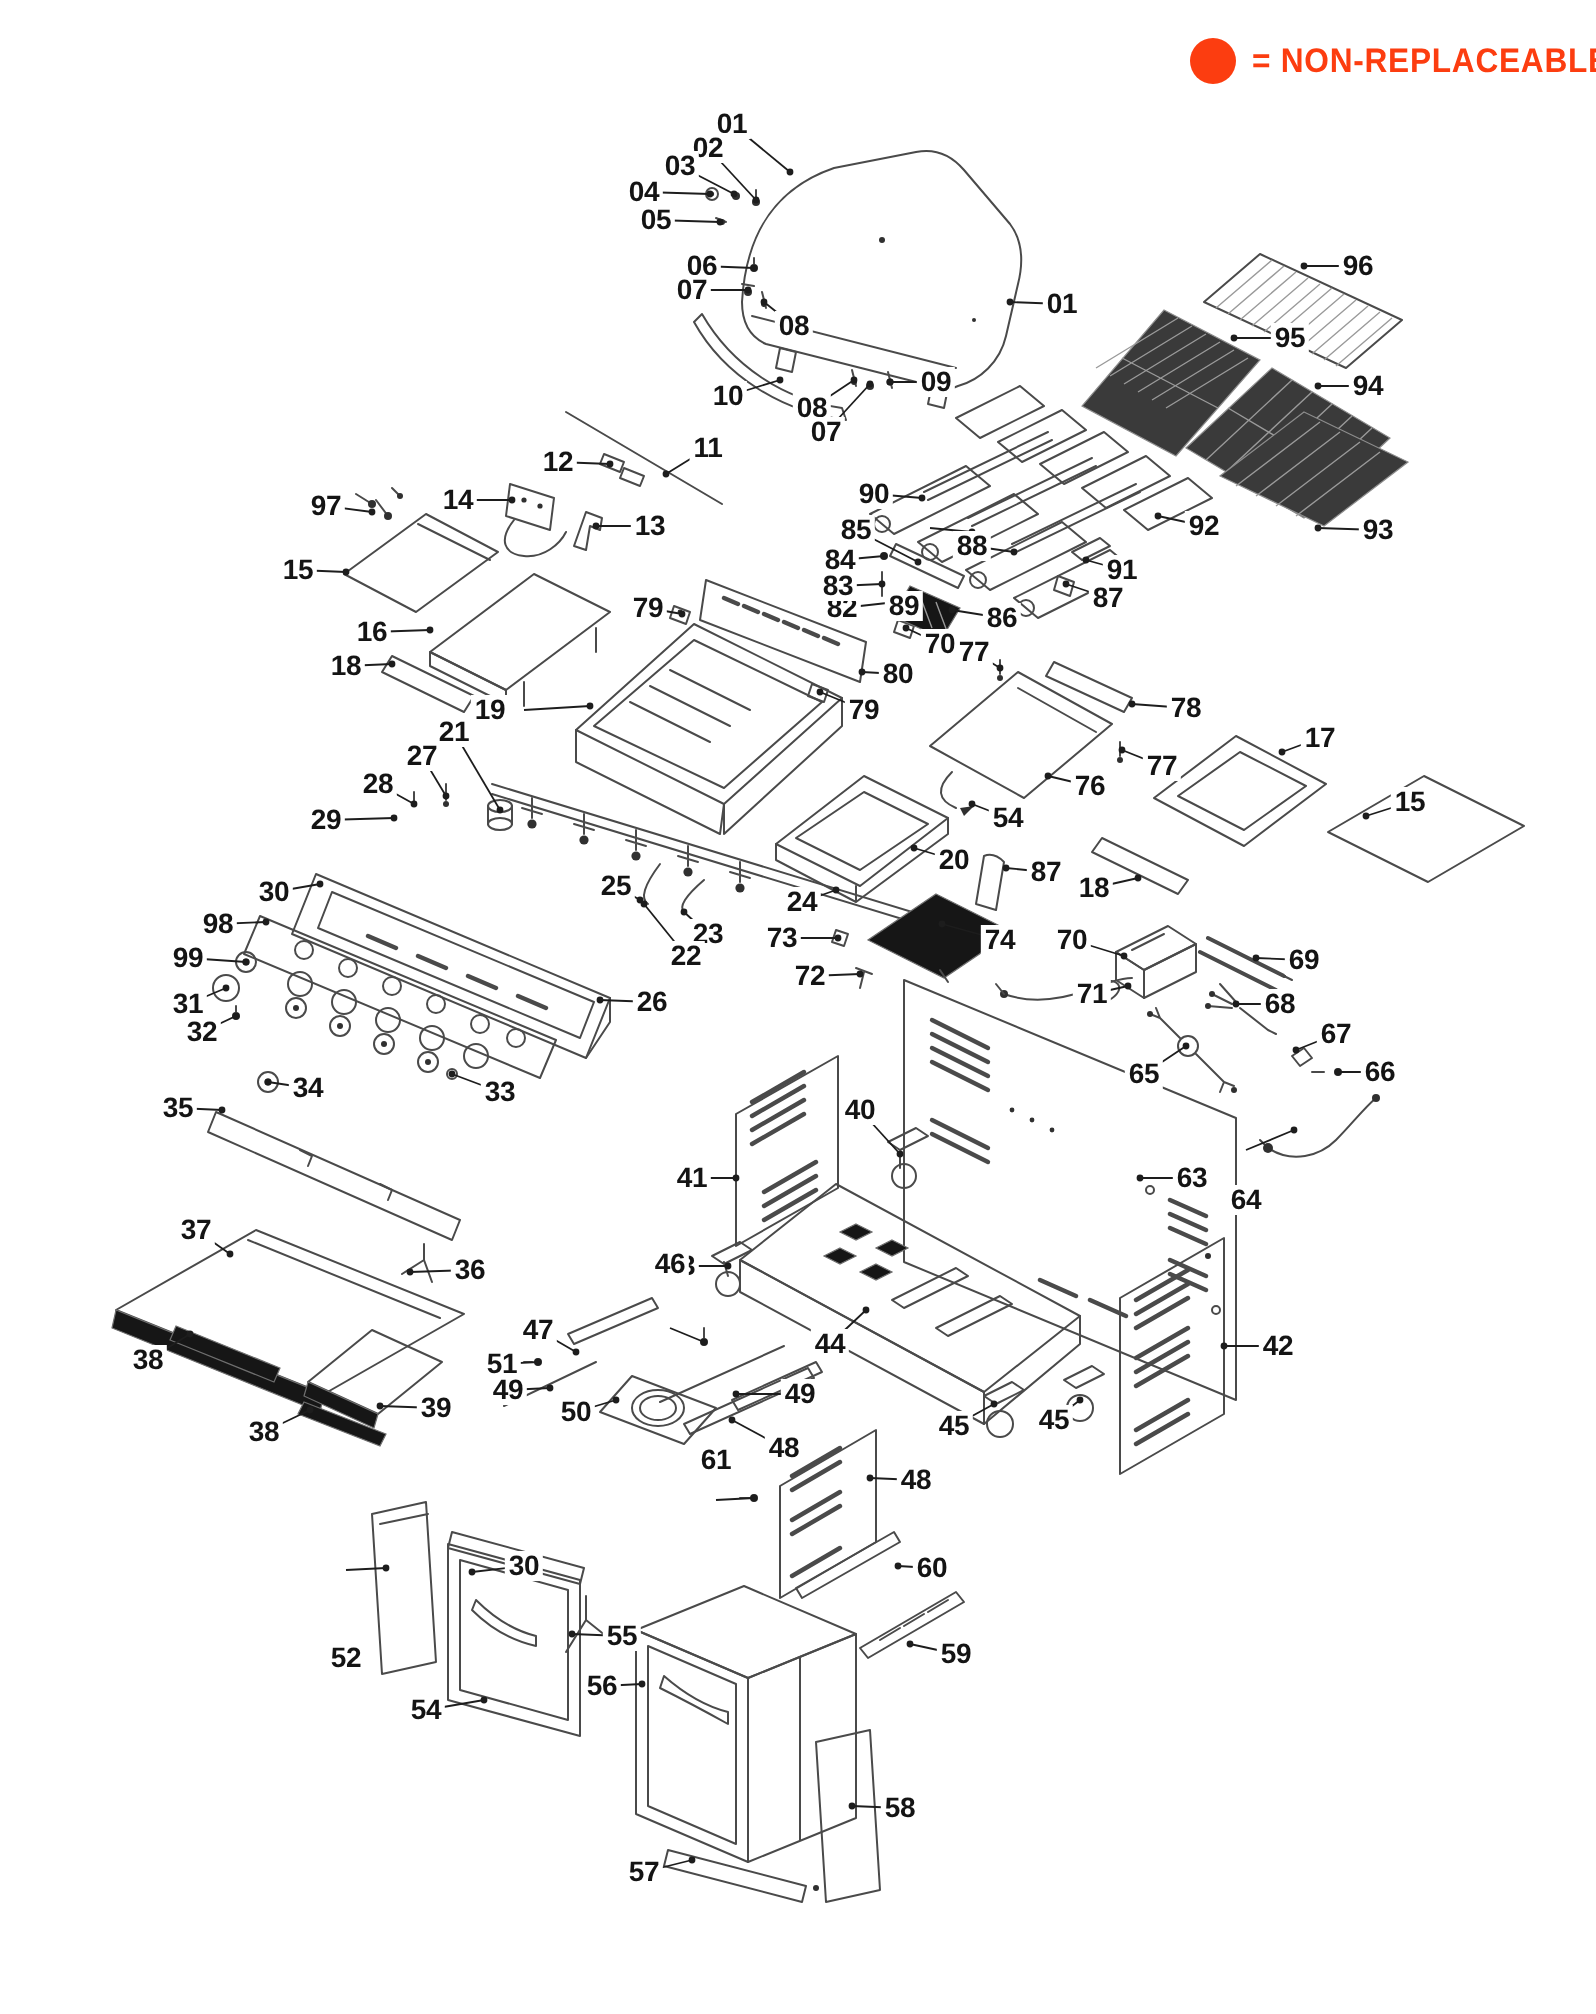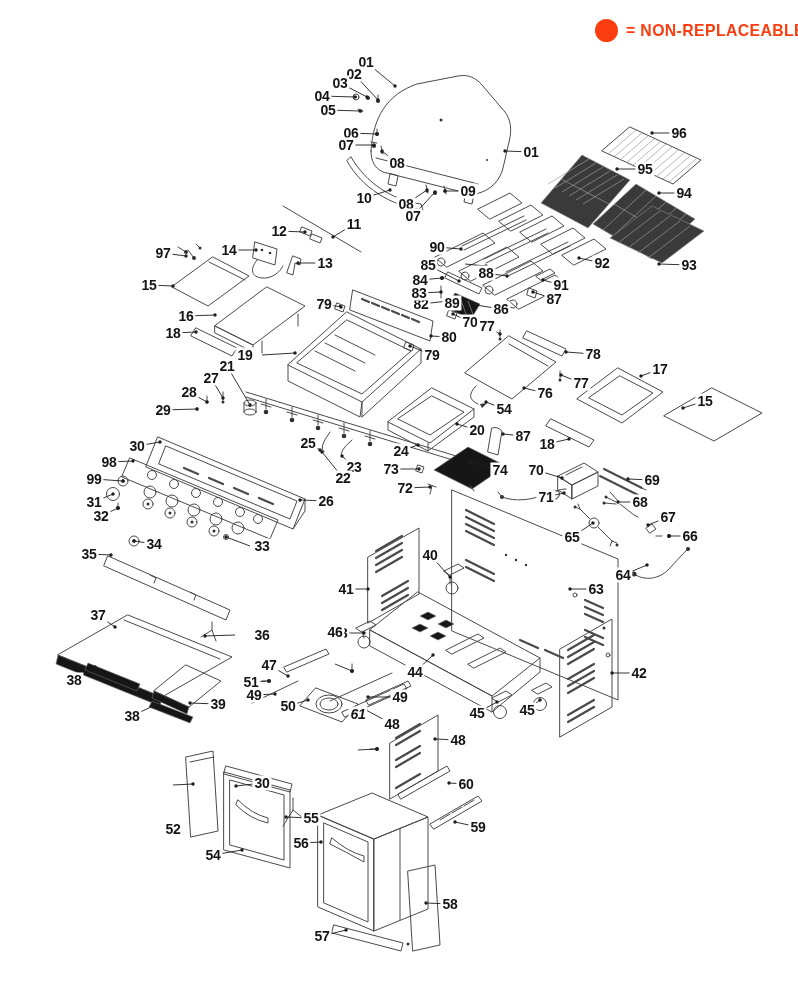--- a/index.html
+++ b/index.html
@@ -593,58 +593,58 @@
       <div class="callout" style="left: 500px; top: 470px;">74</div>
       <div class="callout" style="left: 391px; top: 469px; text-align: center;">73</div>
       <div class="callout" style="left: 536px; top: 470px;">70</div>
       <div class="callout" style="left: 405px; top: 488px;">72</div>
       <div class="callout" style="left: 546px; top: 497px;">71</div>
       <div class="callout" style="left: 572px; top: 537px;">65</div>
       <div class="callout" style="left: 652px; top: 480px;">69</div>
       <div class="callout" style="left: 640px; top: 502px;">68</div>
       <div class="callout" style="left: 668px; top: 517px;">67</div>
       <div class="callout" style="left: 690px; top: 536px;">66</div>
-      <div class="callout" style="left: 623px; top: 575px; text-align: right;">64</div>
+      <div class="callout" style="left: 623px; top: 600px; text-align: right;">64</div>
       <div class="callout" style="left: 596px; top: 589px;">63</div>
       <div class="callout" style="left: 227px; top: 366px;">21</div>
       <div class="callout" style="left: 211px; top: 378px;">27</div>
       <div class="callout" style="left: 189px; top: 392px;">28</div>
       <div class="callout" style="left: 163px; top: 410px;">29</div>
       <div class="callout" style="left: 137px; top: 446px;">30</div>
       <div class="callout" style="left: 308px; top: 443px;">25</div>
       <div class="callout" style="left: 354px; top: 467px;">23</div>
       <div class="callout" style="left: 343px; top: 478px;">22</div>
       <div class="callout" style="left: 326px; top: 501px;">26</div>
       <div class="callout" style="left: 109px; top: 462px;">98</div>
       <div class="callout" style="left: 94px; top: 479px;">99</div>
       <div class="callout" style="left: 94px; top: 502px;">31</div>
       <div class="callout" style="left: 101px; top: 516px;">32</div>
       <div class="callout" style="left: 154px; top: 544px;">34</div>
-      <div class="callout" style="left: 250px; top: 546px; margin-left: 12px;">33</div>
+      <div class="callout" style="left: 250px; top: 546px;">33</div>
       <div class="callout" style="left: 89px; top: 554px;">35</div>
-      <div class="callout" style="left: 235px; top: 635px; margin-left: 27px;">36</div>
+      <div class="callout" style="left: 235px; top: 635px;">36</div>
       <div class="callout" style="left: 98px; top: 615px;">37</div>
       <div class="callout" style="left: 74px; top: 680px;">38</div>
       <div class="callout" style="left: 218px; top: 704px;">39</div>
       <div class="callout" style="left: 132px; top: 716px;">38</div>
       <div class="callout" style="left: 430px; top: 555px;">40</div>
       <div class="callout" style="left: 346px; top: 589px;">41</div>
       <div class="callout" style="left: 340px; top: 633px;">43</div>
       <div class="callout" style="left: 415px; top: 672px;">44</div>
       <div class="callout" style="left: 335px; top: 632px;">46</div>
       <div class="callout" style="left: 269px; top: 665px;">47</div>
       <div class="callout" style="left: 251px; top: 682px;">51</div>
       <div class="callout" style="left: 254px; top: 695px;">49</div>
       <div class="callout" style="left: 288px; top: 706px;">50</div>
       <div class="callout" style="left: 400px; top: 697px;">49</div>
       <div class="callout" style="left: 392px; top: 724px;">48</div>
       <div class="callout" style="left: 477px; top: 713px;">45</div>
       <div class="callout" style="left: 527px; top: 710px;">45</div>
       <div class="callout" style="left: 639px; top: 673px;">42</div>
-      <div class="callout" style="left: 358px; top: 714px; font-style: italic;">61</div>
+      <div class="callout" style="left: 358px; top: 730px;">61</div>
       <div class="callout" style="left: 458px; top: 740px;">48</div>
       <div class="callout" style="left: 466px; top: 784px;">60</div>
       <div class="callout" style="left: 478px; top: 827px;">59</div>
       <div class="callout" style="left: 450px; top: 904px;">58</div>
       <div class="callout" style="left: 173px; top: 785px; margin-top: 44px;">52</div>
       <div class="callout" style="left: 262px; top: 783px;">30</div>
       <div class="callout" style="left: 311px; top: 818px;">55</div>
       <div class="callout" style="left: 213px; top: 855px;">54</div>
       <div class="callout" style="left: 301px; top: 843px;">56</div>
       <div class="callout" style="left: 322px; top: 936px;">57</div>

